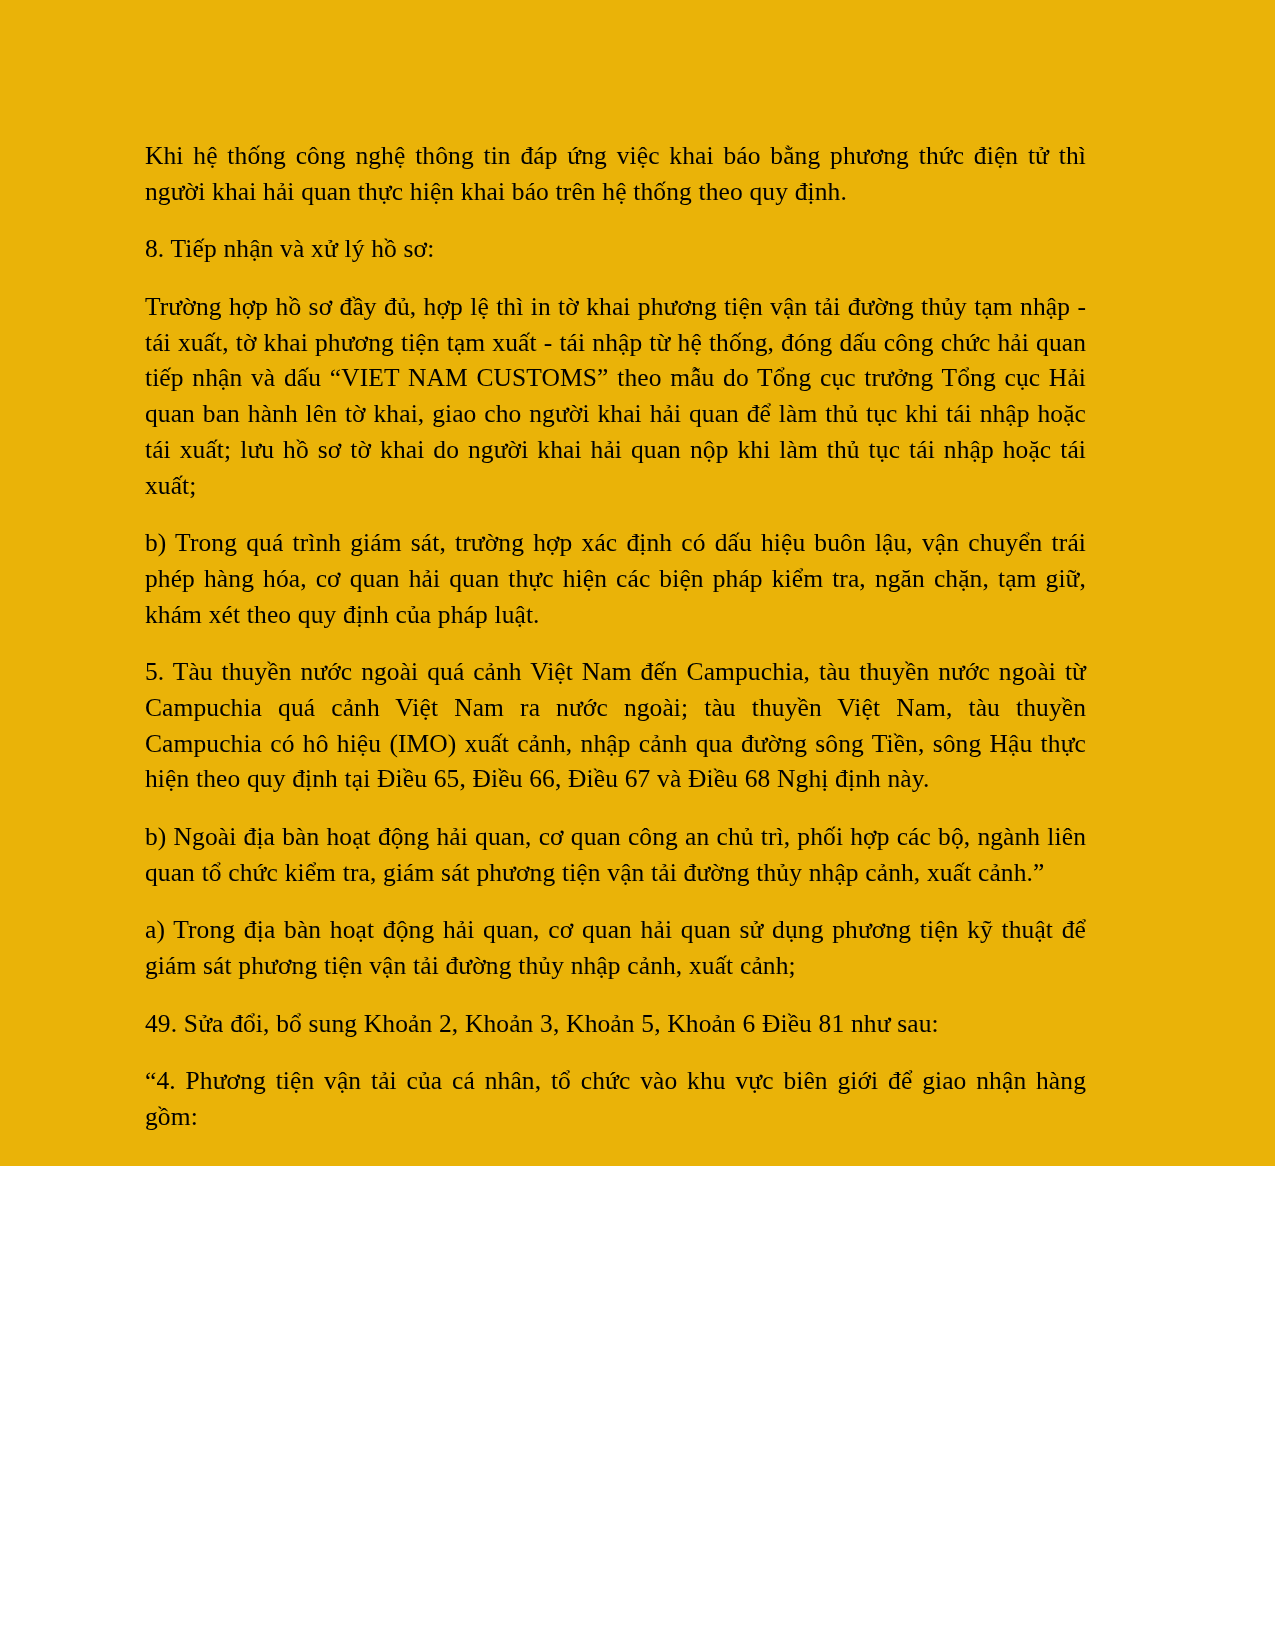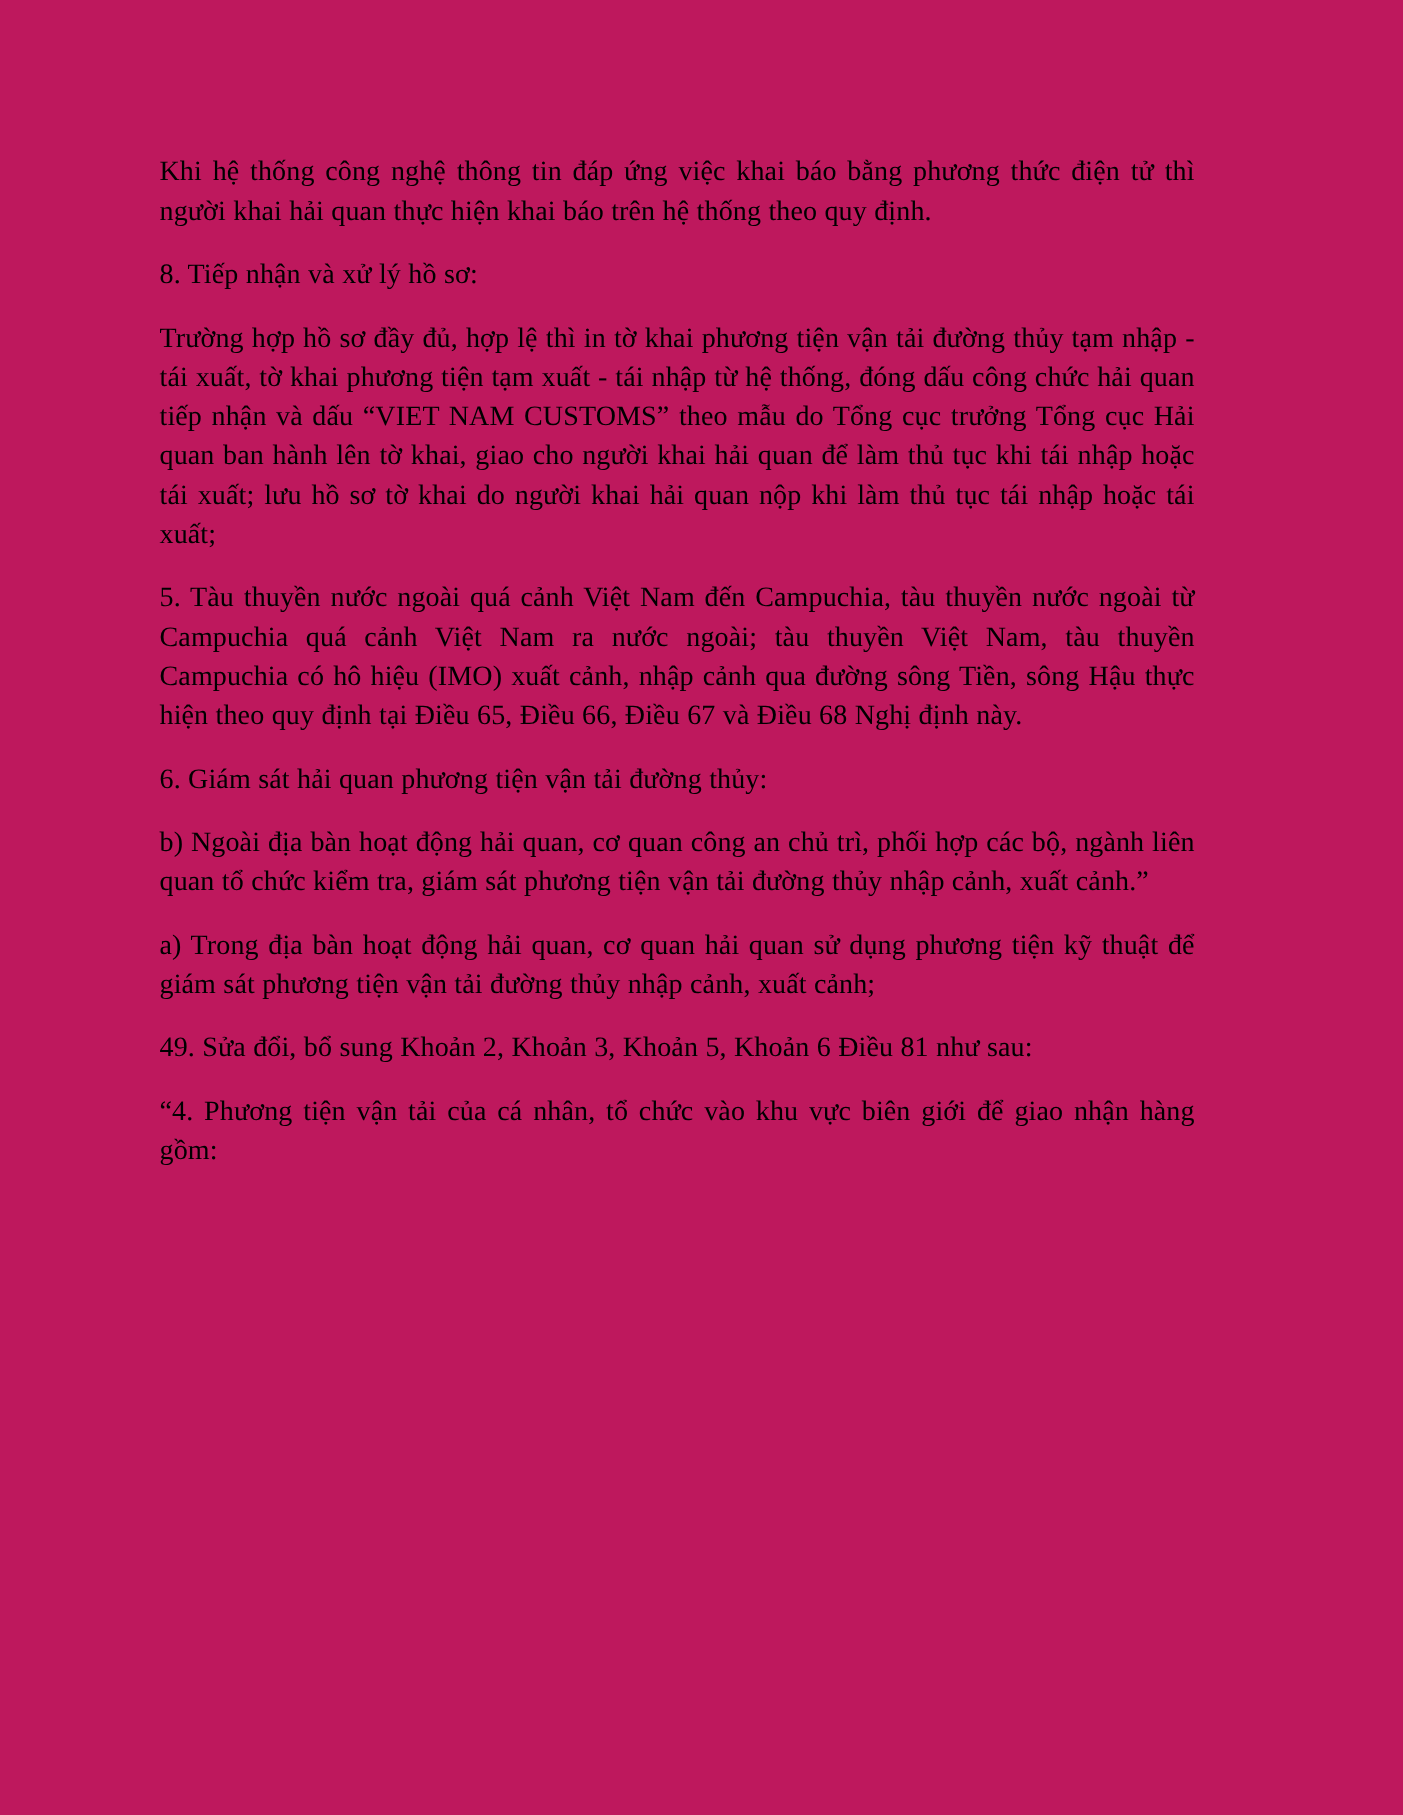--- a/index.html
+++ b/index.html
@@ -7,22 +7,22 @@
     padding: 0;
     background: #ffffff;
   }
   body {
     font-family: "Liberation Serif", "DejaVu Serif", serif;
     color: #000000;
   }
   .page {
     position: relative;
     width: 1275px;
-    height: 1650px;
-    background: #be185d;
+    height: 1166px;
+    background: #eab308;
     box-sizing: border-box;
     overflow: hidden;
   }
   .content {
     position: absolute;
     left: 145px;
     top: 138px;
     width: 941px;
   }
   p.para {
@@ -56,24 +56,24 @@
     <p class="para">Khi hệ thống công nghệ thông tin đáp ứng việc khai báo bằng phương thức điện tử thì người khai hải quan thực hiện khai báo trên hệ thống theo quy định.</p>
 
     <p class="para">8. Tiếp nhận và xử lý hồ sơ:</p>
 
 
 
     <p class="para">
       <span class="txt">Trường hợp hồ sơ đầy đủ, hợp lệ thì in tờ khai phương tiện vận tải đường thủy tạm nhập - tái xuất, tờ khai phương tiện tạm xuất - tái nhập từ hệ thống, đóng dấu công chức hải quan tiếp nhận và dấu “</span><b class="bold">VIET NAM CUSTOMS</b><span class="txt">” theo mẫu do Tổng cục trưởng Tổng cục Hải quan ban hành lên tờ khai, giao cho người khai hải quan để làm thủ tục khi tái nhập hoặc tái xuất; lưu hồ sơ tờ khai do người khai hải quan nộp khi làm thủ tục tái nhập hoặc tái xuất;</span>
     </p>
 
+    <p class="para">b) Trong quá trình giám sát, trường hợp xác định có dấu hiệu buôn lậu, vận chuyển trái phép hàng hóa, cơ quan hải quan thực hiện các biện pháp kiểm tra, ngăn chặn, tạm giữ, khám xét theo quy định của pháp luật.</p>
 
     <p class="para">5. Tàu thuyền nước ngoài quá cảnh Việt Nam đến Campuchia, tàu thuyền nước ngoài từ Campuchia quá cảnh Việt Nam ra nước ngoài; tàu thuyền Việt Nam, tàu thuyền Campuchia có hô hiệu (IMO) xuất cảnh, nhập cảnh qua đường sông Tiền, sông Hậu thực hiện theo quy định tại Điều 65, Điều 66, Điều 67 và Điều 68 Nghị định này.</p>
 
-    <p class="para">6. Giám sát hải quan phương tiện vận tải đường thủy:</p>
 
     <p class="para">b) Ngoài địa bàn hoạt động hải quan, cơ quan công an chủ trì, phối hợp các bộ, ngành liên quan tổ chức kiểm tra, giám sát phương tiện vận tải đường thủy nhập cảnh, xuất cảnh.”</p>
 
     <p class="para">a) Trong địa bàn hoạt động hải quan, cơ quan hải quan sử dụng phương tiện kỹ thuật để giám sát phương tiện vận tải đường thủy nhập cảnh, xuất cảnh;</p>
 
     <p class="para">49. Sửa đổi, bổ sung Khoản 2, Khoản 3, Khoản 5, Khoản 6 Điều 81 như sau:</p>
 
     <p class="para">“4. Phương tiện vận tải của cá nhân, tổ chức vào khu vực biên giới để giao nhận hàng gồm:</p>
 
   </div>

